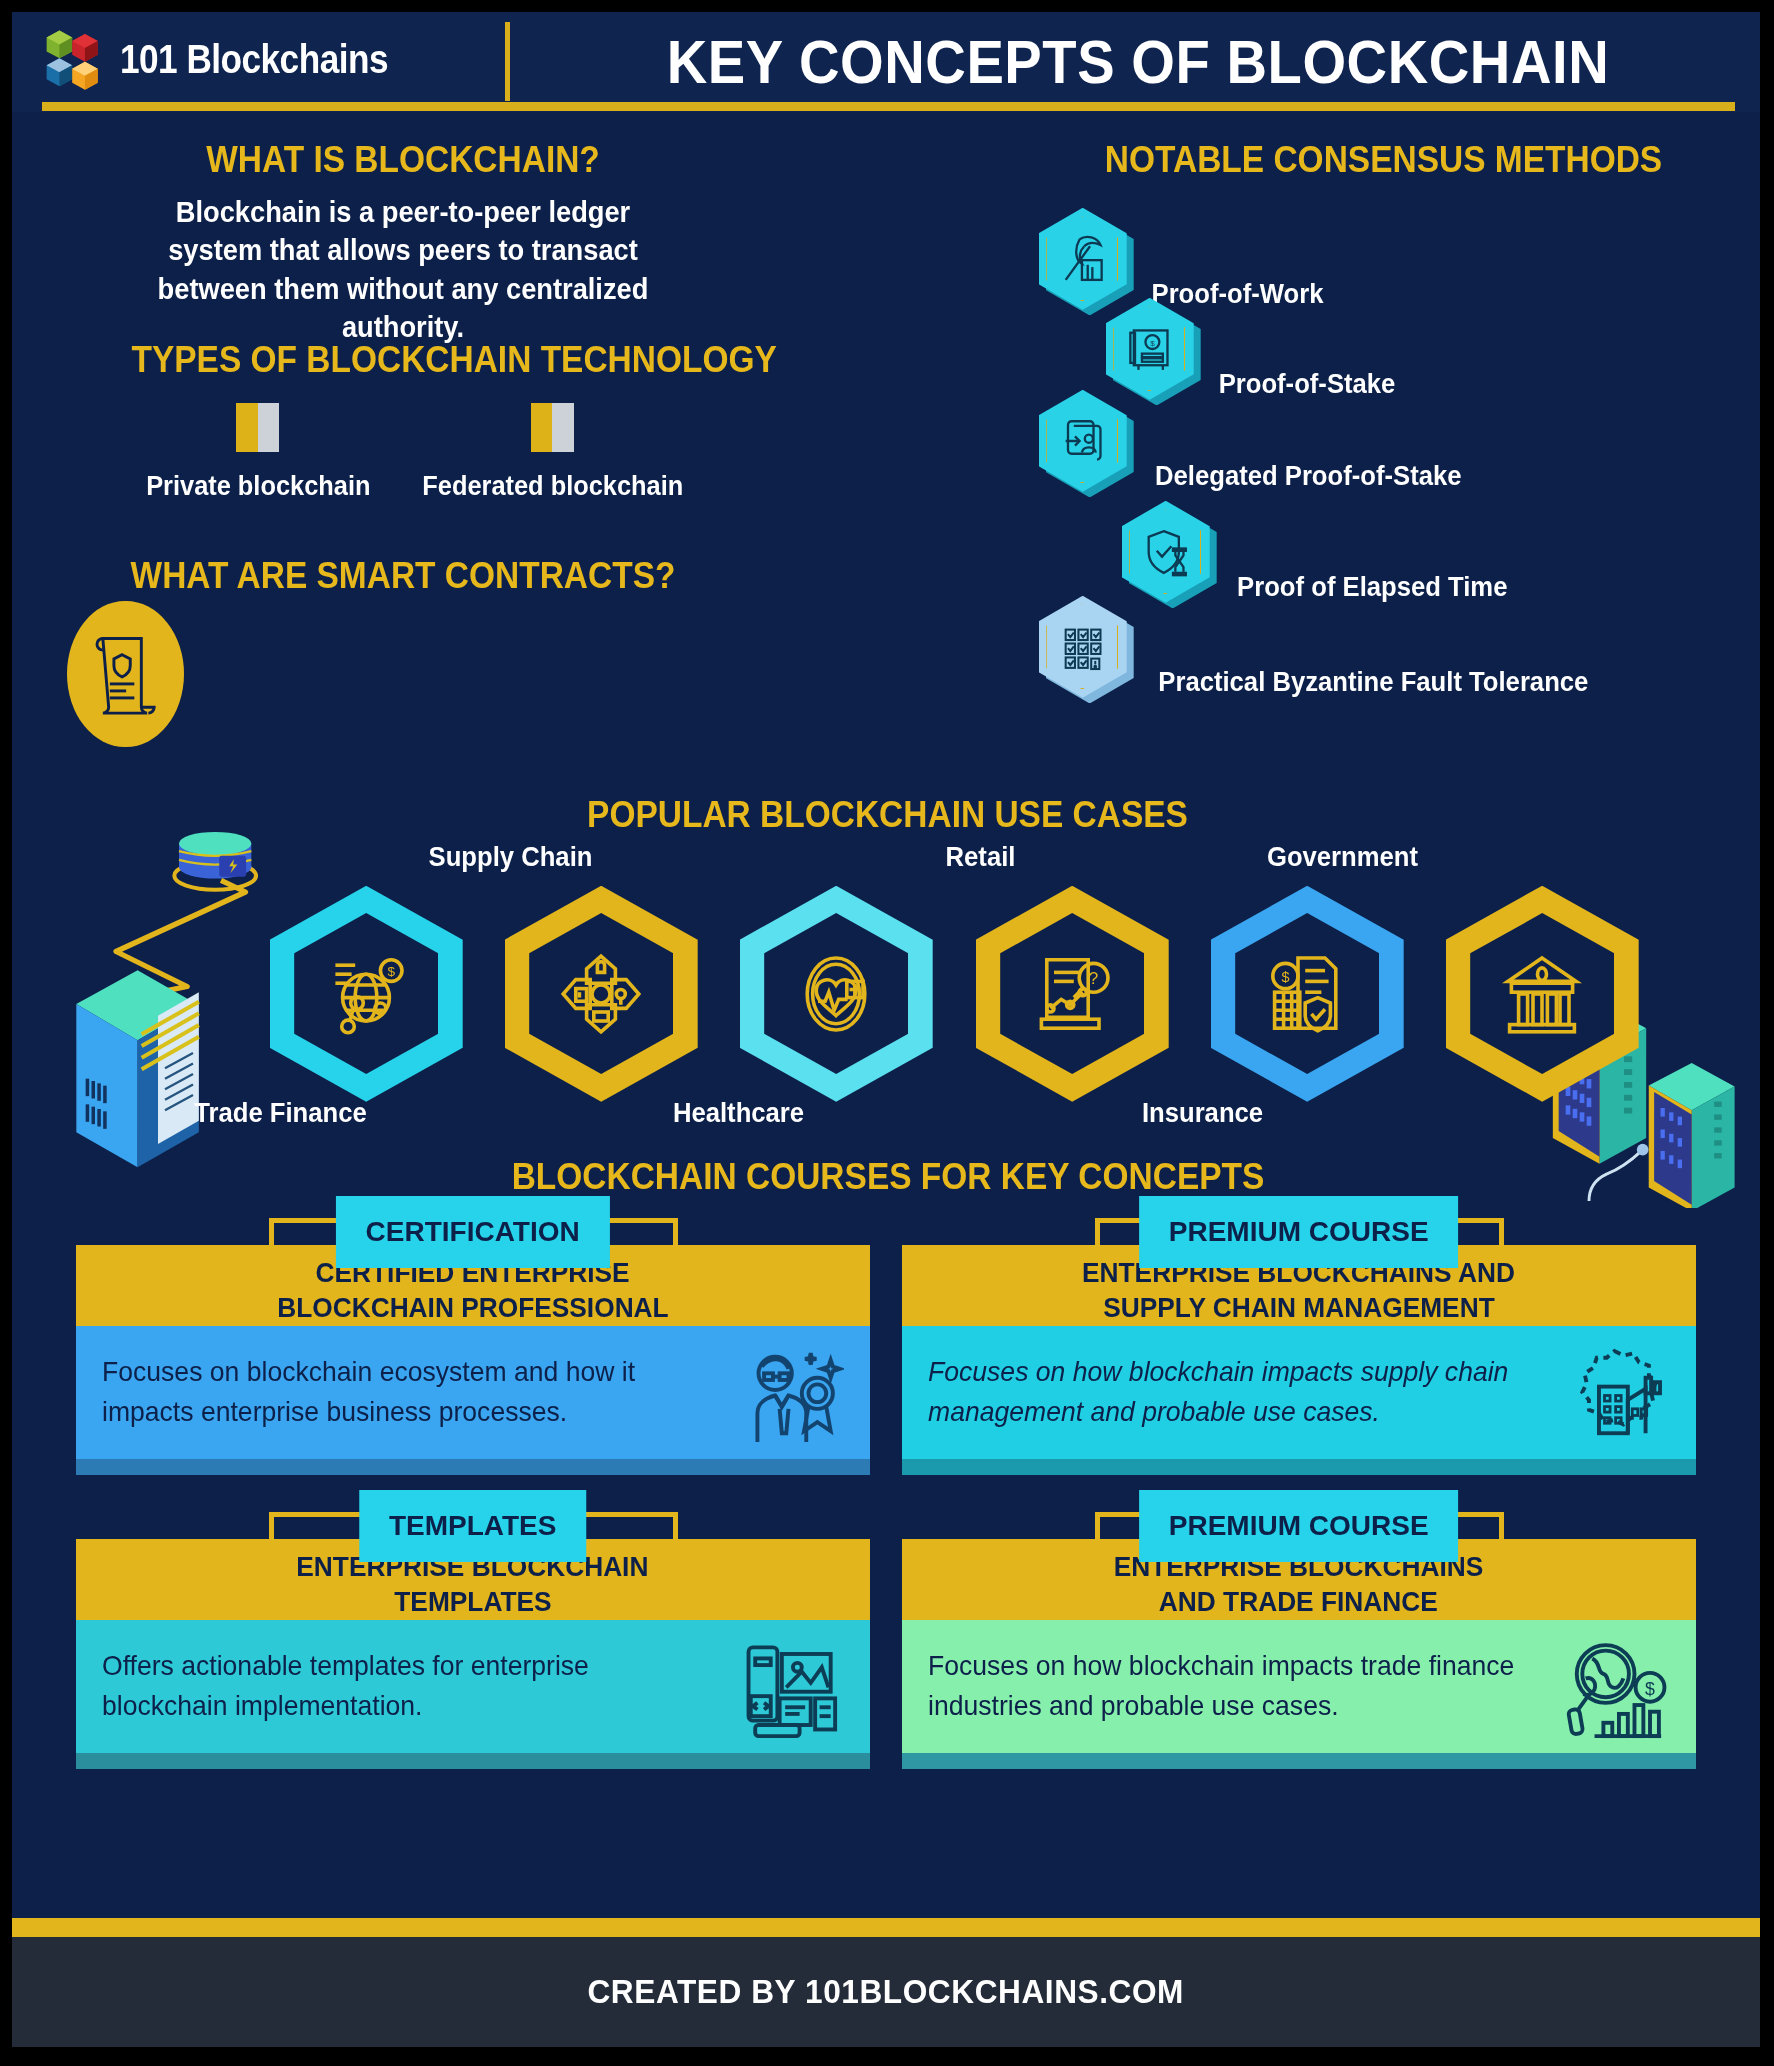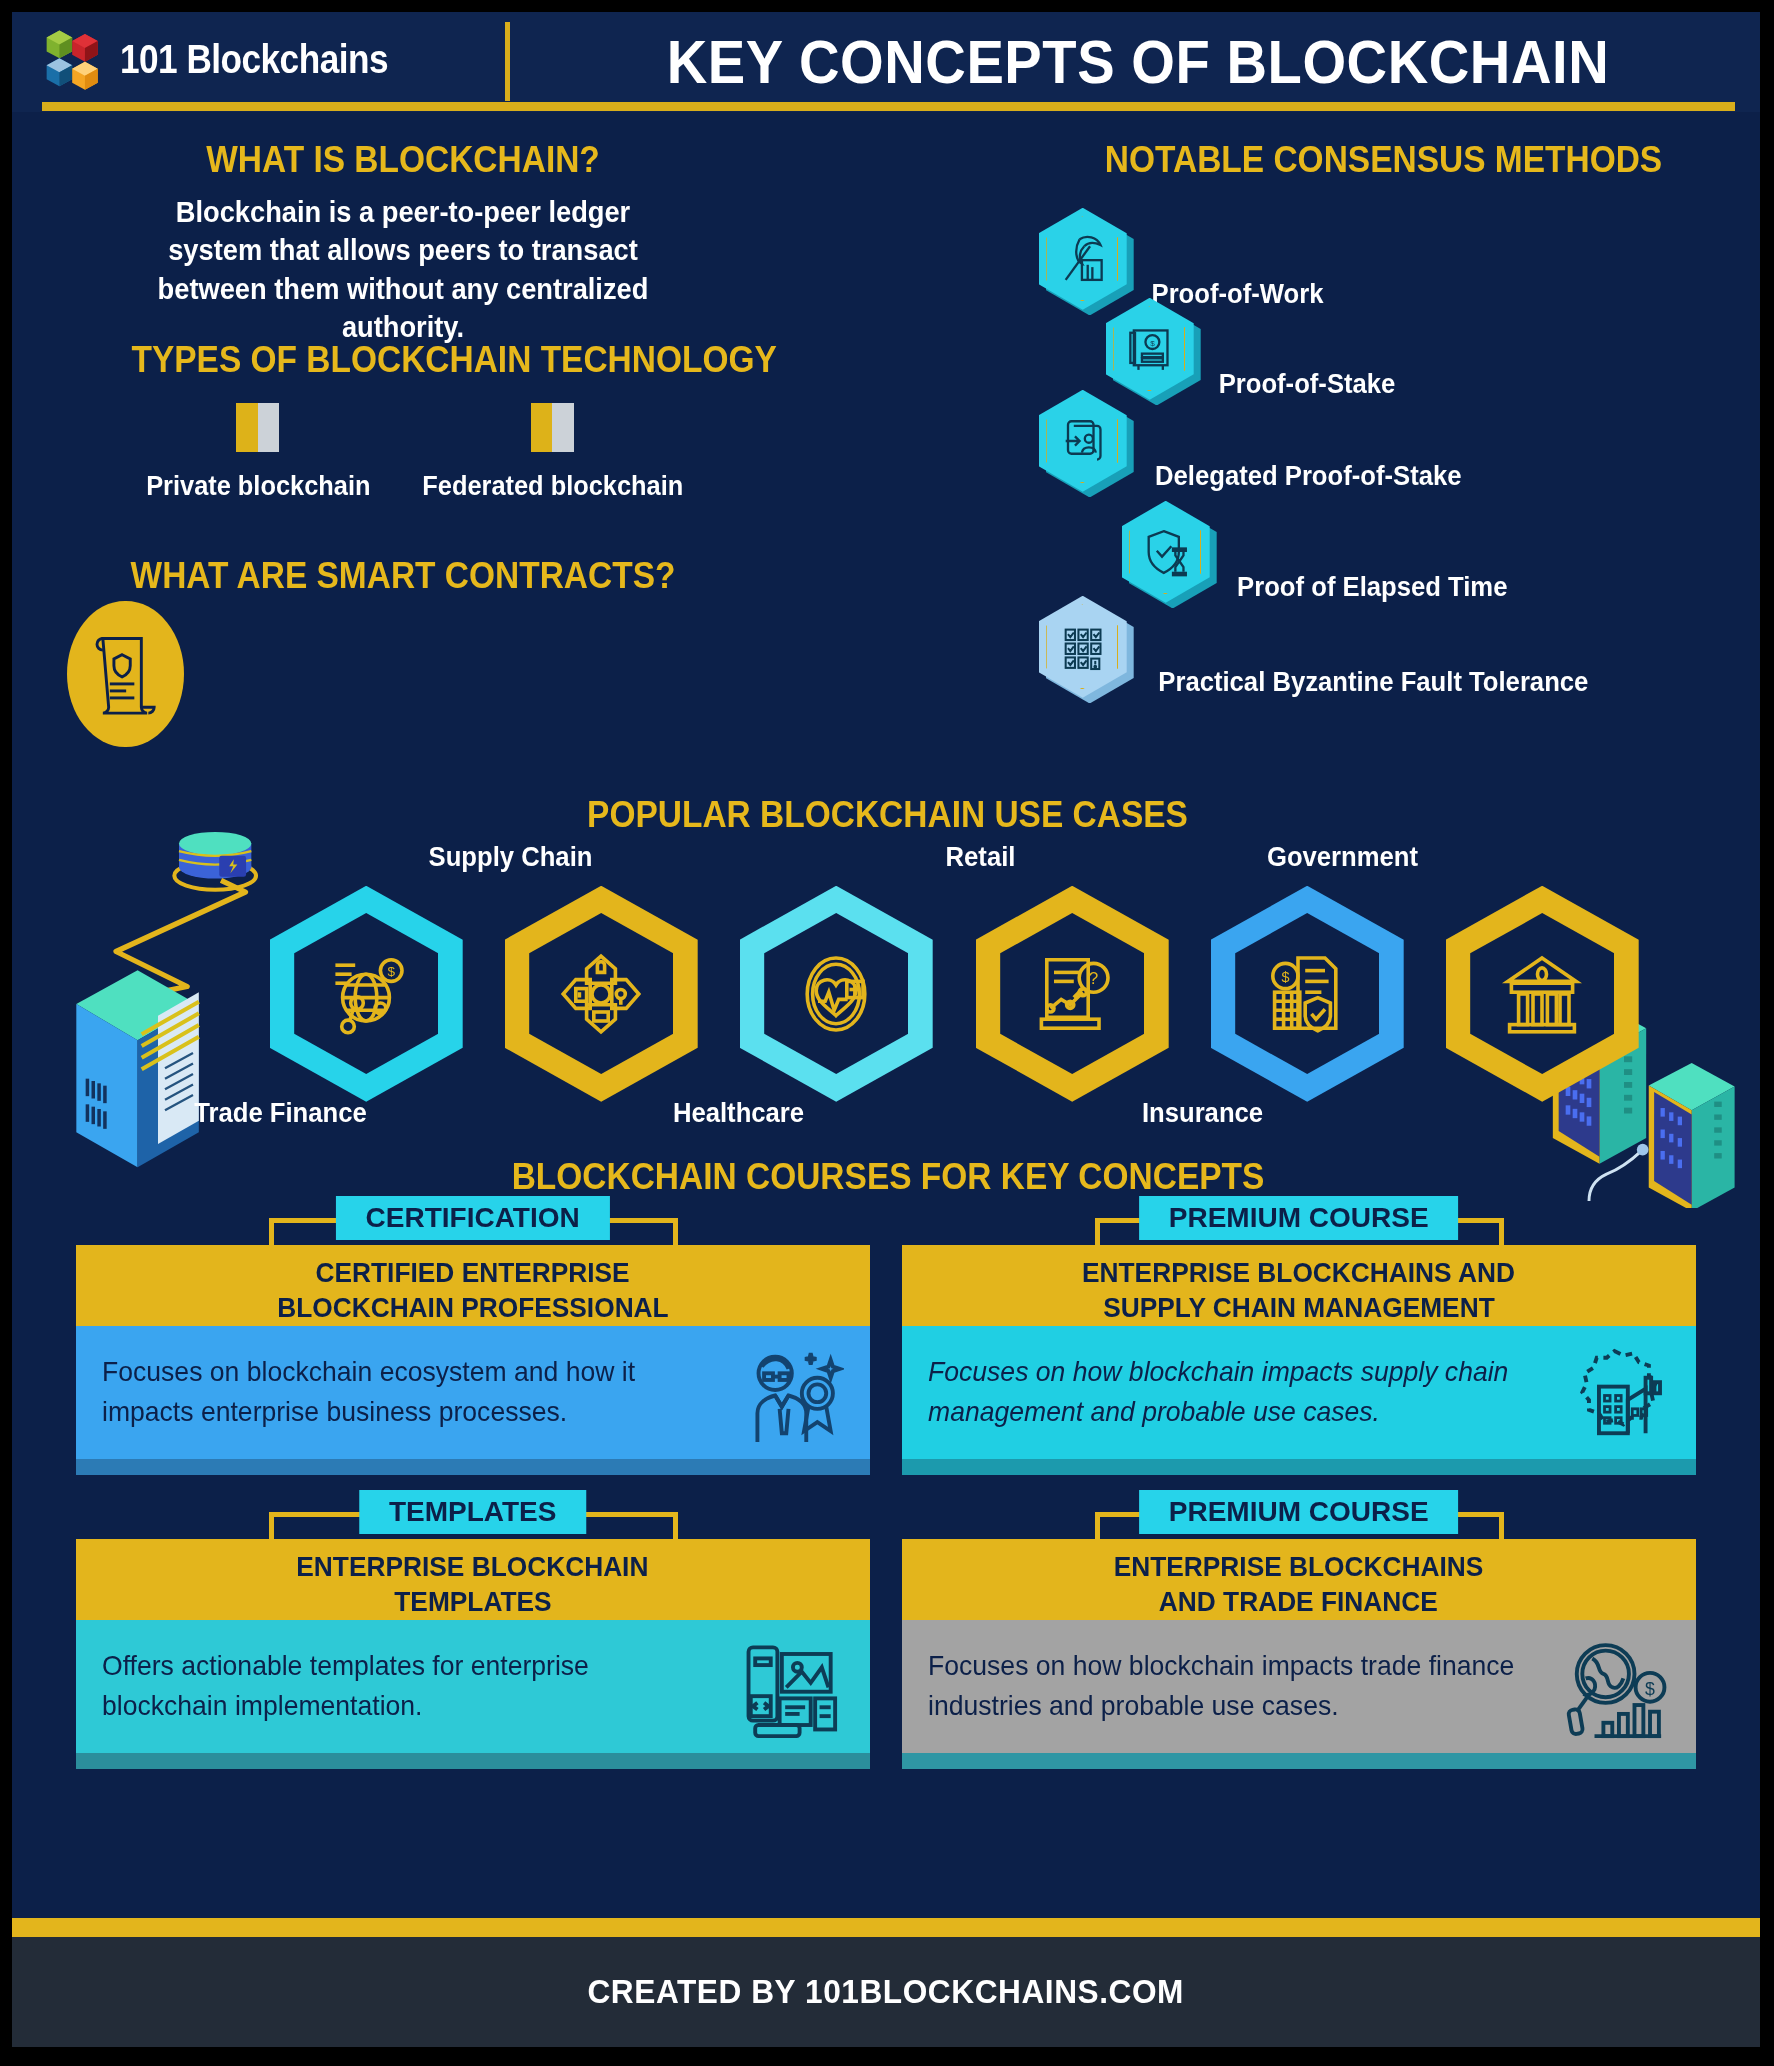--- a/index.html
+++ b/index.html
@@ -80,21 +80,21 @@
   .uc-hex .outer{ position:absolute; inset:0; clip-path:polygon(50% 0,100% 25%,100% 75%,50% 100%,0 75%,0 25%); }
   .uc-hex .inner{ position:absolute; left:24.5px; top:27.4px; width:144px; height:161px;
                   background:#0c2049; clip-path:polygon(50% 0,100% 25%,100% 75%,50% 100%,0 75%,0 25%); }
   .uc-hex svg{ position:absolute; left:51px; top:63px; width:90px; height:90px; }
 
   
   #courses-title{ left:444px; top:1144px; width:864px; font-size:36px;}
   .card{ position:absolute; width:794px; }
   .card .tab{ position:absolute; left:50%; transform:translateX(-50%); top:0;
               background:#27d3ea; color:#0c2049; font-size:28px; font-weight:bold;
-              padding:6px 30px; z-index:4; white-space:nowrap;
+              padding:20px 30px; z-index:4; white-space:nowrap;
               font-family:"Liberation Sans Narrow","Liberation Sans",sans-serif;}
   .card .bracket{ position:absolute; left:193px; top:22px; width:409px; height:30px;
                   border:5.8px solid #e3b51c; border-bottom:none; z-index:2;}
   .card .shadow3d{ position:absolute; left:-18.7px; top:64px; width:18.7px; bottom:-11.7px;
                    background:#2a7fa8; transform:skewY(45deg); transform-origin:top right;}
   .card .head{ position:absolute; left:0; top:49px; width:100%; min-height:81px;
                background:#e3b51c; display:flex; flex-direction:column; align-items:center;
                justify-content:center; padding:10.5px 23px; z-index:3;}
   .card .head span{ color:#0c2049; font-size:27.4px; font-weight:bold; line-height:1.28; text-align:center;
                     font-family:"Liberation Sans Narrow","Liberation Sans",sans-serif; transform:scaleX(.96);}
@@ -614,21 +614,21 @@
   </div>
 
   <div class="card" style="left:890px; top:1478px;">
     <div class="bracket"></div>
     <div class="tab">PREMIUM COURSE</div>
     <div class="shadow3d"></div>
     <div class="head">
       <span>ENTERPRISE BLOCKCHAINS</span>
       <span>AND TRADE FINANCE</span>
     </div>
-    <div class="bodyrow" style="background:#a3a3a3;">
+    <div class="bodyrow" style="background:#86efac;">
       <div class="bodytext">Focuses on how blockchain impacts trade finance industries and probable use cases.</div>
       <div class="bodyicon">
         <svg viewBox="0 0 100 100">
           <g fill="none" stroke="#0d3c55" stroke-width="3.5">
             <circle cx="42" cy="36" r="26"></circle>
               <circle cx="42" cy="36" r="21"></circle>
             <path d="M30 22 c8 4 4 12 10 14 c6 2 2 10 8 12 c4 2 8 -2 10 -8"></path>
             <path d="M24 40 c6 -2 10 4 8 10 c-2 4 -6 6 -10 4"></path>
             <line x1="26" y1="56" x2="16" y2="70"></line>
               <rect x="10" y="68" width="10" height="22" rx="4" transform="rotate(-10 15 79)"></rect>

